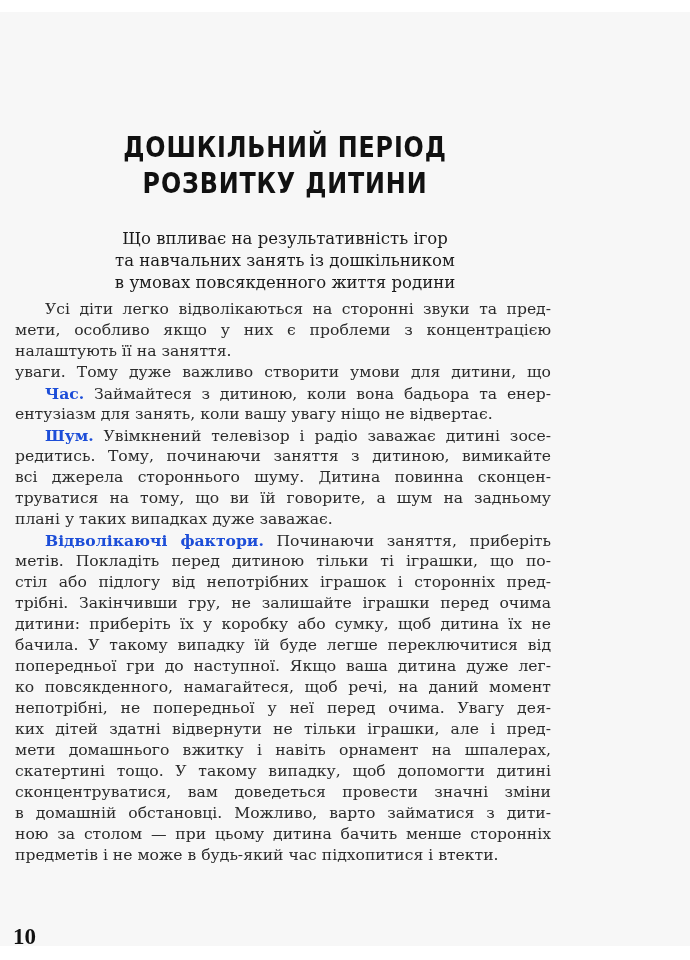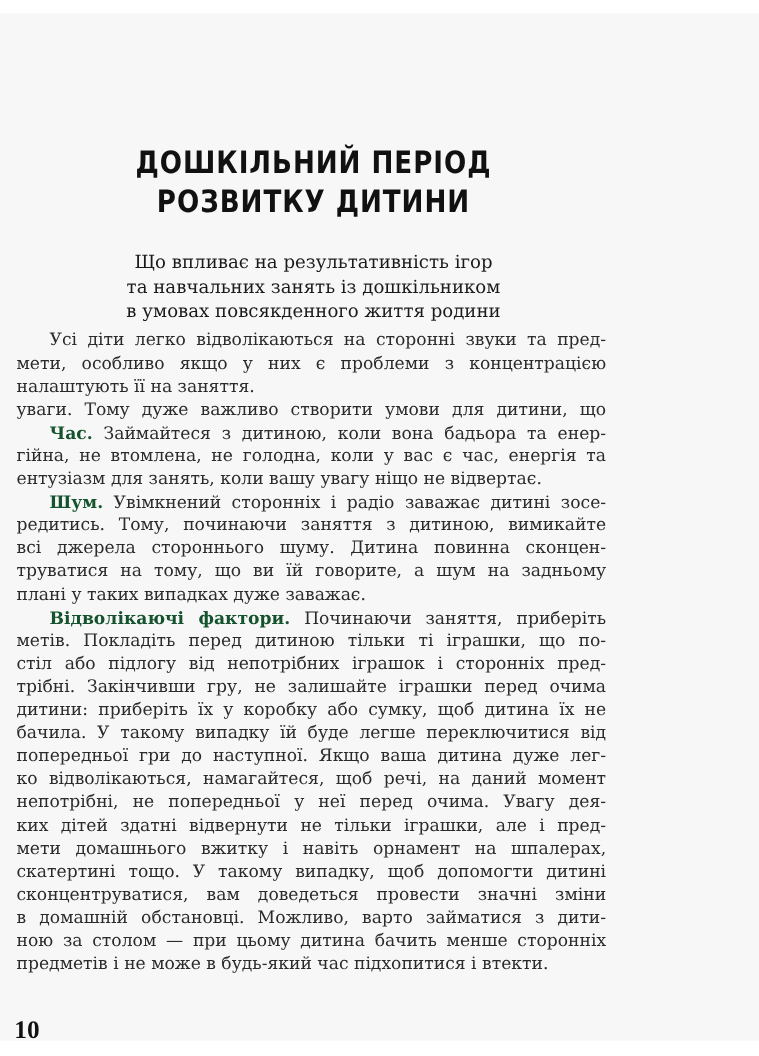--- a/index.html
+++ b/index.html
@@ -60,21 +60,21 @@
     height: 21px;
     line-height: 21px;
     font-size: 15.6px;
     white-space: nowrap;
     text-align: justify;
     text-align-last: justify;
     color: #2b2b2b;
   }
   .line.last { text-align-last: left; }
   .line.indent { padding-left: 30px; }
-  .b { font-weight: bold; color: #14532d; }
+  .b { font-weight: bold; color: #1d4ed8; }
   .page-number {
     position: absolute;
     left: 13px;
     top: 924px;
     font-family: "Liberation Serif", serif;
     font-weight: bold;
     font-size: 23px;
     color: #111;
   }
 </style>
@@ -98,41 +98,40 @@
 
   <div>
     <span class="line indent">Усі діти легко відволікаються на сторонні звуки та пред-</span>
     <span class="line">мети, особливо якщо у них є проблеми з концентрацією</span>
     <span class="line last">налаштують її на заняття.</span>
     <span class="line">уваги. Тому дуже важливо створити умови для дитини, що</span>
   </div>
 
   <div>
     <span class="line indent"><b class="b">Час.</b><span> Займайтеся з дитиною, коли вона бадьора та енер-</span></span>
-    <span class="line">гійна, не втомлена, не голодна, коли у вас є час, енергія та</span>
     <span class="line last">ентузіазм для занять, коли вашу увагу ніщо не відвертає.</span>
   </div>
 
   <div>
-    <span class="line indent"><b class="b">Шум.</b><span> Увімкнений сторонніх і радіо заважає дитині зосе-</span></span>
+    <span class="line indent"><b class="b">Шум.</b><span> Увімкнений телевізор і радіо заважає дитині зосе-</span></span>
     <span class="line">редитись. Тому, починаючи заняття з дитиною, вимикайте</span>
     <span class="line">всі джерела стороннього шуму. Дитина повинна сконцен-</span>
     <span class="line">труватися на тому, що ви їй говорите, а шум на задньому</span>
     <span class="line last">плані у таких випадках дуже заважає.</span>
   </div>
 
   <div>
     <span class="line indent"><b class="b">Відволікаючі фактори.</b><span> Починаючи заняття, приберіть</span></span>
     <span class="line">метів. Покладіть перед дитиною тільки ті іграшки, що по-</span>
     <span class="line">стіл або підлогу від непотрібних іграшок і сторонніх пред-</span>
     <span class="line">трібні. Закінчивши гру, не залишайте іграшки перед очима</span>
     <span class="line">дитини: приберіть їх у коробку або сумку, щоб дитина їх не</span>
     <span class="line">бачила. У такому випадку їй буде легше переключитися від</span>
     <span class="line">попередньої гри до наступної. Якщо ваша дитина дуже лег-</span>
-    <span class="line">ко відволікаються, намагайтеся, щоб речі, на даний момент</span>
+    <span class="line">ко повсякденного, намагайтеся, щоб речі, на даний момент</span>
     <span class="line">непотрібні, не попередньої у неї перед очима. Увагу дея-</span>
     <span class="line">ких дітей здатні відвернути не тільки іграшки, але і пред-</span>
     <span class="line">мети домашнього вжитку і навіть орнамент на шпалерах,</span>
     <span class="line">скатертині тощо. У такому випадку, щоб допомогти дитині</span>
     <span class="line">сконцентруватися, вам доведеться провести значні зміни</span>
     <span class="line">в домашній обстановці. Можливо, варто займатися з дити-</span>
     <span class="line">ною за столом — при цьому дитина бачить менше сторонніх</span>
     <span class="line last">предметів і не може в будь-який час підхопитися і втекти.</span>
   </div>
 </div>

